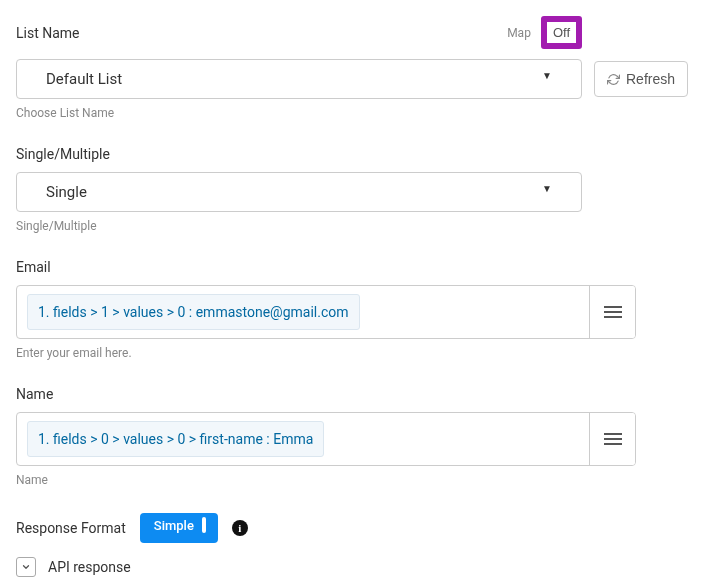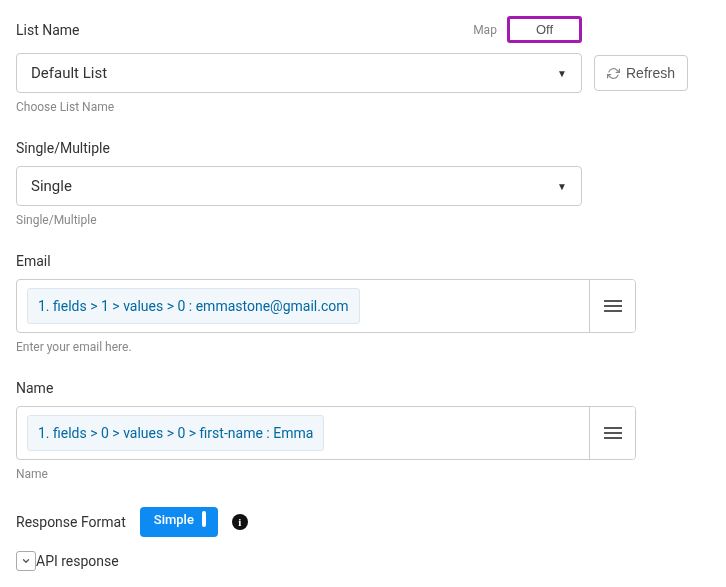--- a/index.html
+++ b/index.html
@@ -23,46 +23,46 @@
       font-size: 14px;
       color: #333;
     }
     .map-toggle-wrap {
       display: flex;
       align-items: center;
       gap: 10px;
     }
     .map-label { color: #888; font-size: 12px; }
     .off-btn {
-      border: 3px solid #a21caf;
+      border: 6px solid #a21caf;
       background: #fff;
       color: #555;
       font-size: 13px;
-      padding: 3px 26px;
+      padding: 3px 6px;
       border-radius: 3px;
       cursor: pointer;
     }
     .row-with-refresh {
       display: flex;
       align-items: center;
       gap: 12px;
     }
     .select-wrap {
       flex: 1;
       position: relative;
     }
     .select-input {
       width: 100%;
       border: 1px solid #ccc;
       border-radius: 4px;
-      padding: 10px 14px;
+      padding: 10px 29px;
       font-size: 15px;
       background: #fff;
       display: flex;
-      align-items: center;
+      align-items: flex-start;
       justify-content: space-between;
       cursor: pointer;
     }
     .select-input .caret { font-size: 10px; color: #333; }
     .helper-text {
       font-size: 12px;
       color: #888;
       margin-top: 7px;
     }
     .refresh-btn {
@@ -155,20 +155,21 @@
       display: inline-flex;
       align-items: center;
       justify-content: center;
       font-size: 11px;
       font-weight: bold;
       font-family: Georgia, serif;
     }
     .api-resp-row {
       display: flex;
       align-items: center;
+      gap: 12px;
       margin-bottom: 18px;
       text-align: right;
     }
     .chevron-box {
       width: 20px; height: 20px;
       border: 1px solid #aaa;
       border-radius: 3px;
       display: flex;
       align-items: center;
       justify-content: center;

